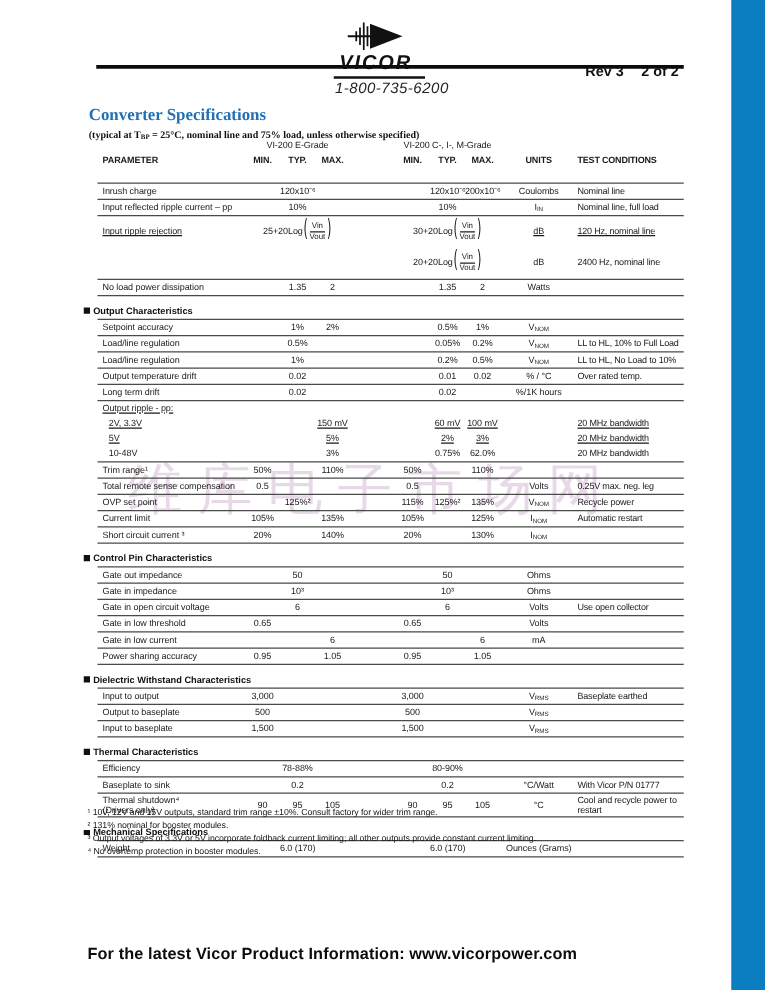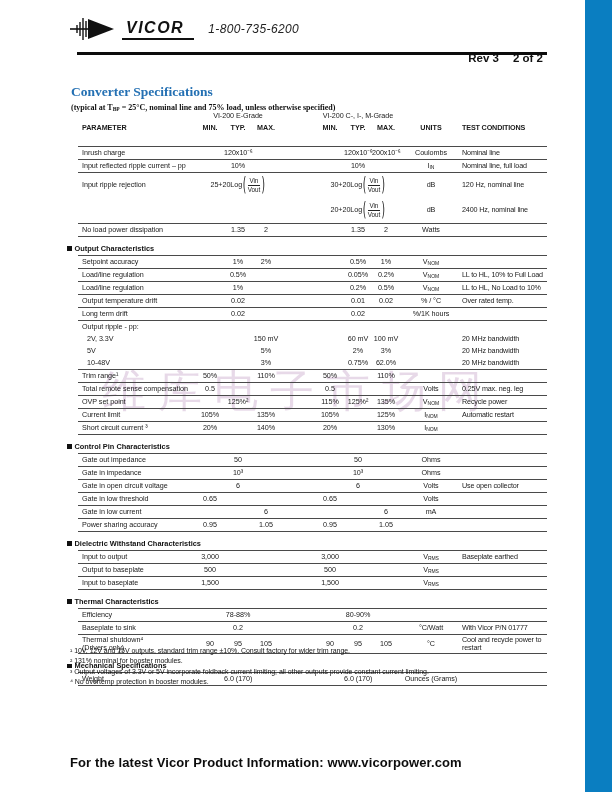--- a/index.html
+++ b/index.html
@@ -2,21 +2,21 @@
 <html><head>
 <meta charset="utf-8">
 <style>
   html,body{margin:0;padding:0;background:#e8e8e8;}
   .page{position:relative;width:612px;height:792px;background:#ffffff;margin:0 auto;
         font-family:"Liberation Sans",sans-serif;color:#1a1a1a;overflow:hidden;}
   .bluebar{position:absolute;top:0;right:0;width:27px;height:792px;background:#0a7ec1;}
 
   
   .hdr{position:absolute;top:16px;left:70px;width:473px;}
-  .logo-row{display:flex;align-items:center;}
+  .logo-row{display:flex;align-items:center;flex-direction:column;}
   .logo-ico{display:block;}
   .brand{font-style:italic;font-weight:bold;font-size:16px;letter-spacing:1.5px;
          border-bottom:2px solid #111;padding:0 10px 1px 4px;margin-left:-6px;color:#111;}
   .phone{font-style:italic;font-size:12px;color:#222;margin-left:14px;letter-spacing:.4px;}
   .rev{position:absolute;top:36px;right:0;font-weight:bold;font-size:11.5px;color:#111;display:flex;gap:14px;}
   .thickrule{position:absolute;top:52px;left:77px;width:470px;height:3px;background:#0c0c0c;}
 
   
   .titleblk{position:absolute;top:84px;left:71px;width:472px;}
   .title{font-family:"Liberation Serif",serif;font-weight:bold;font-size:13.5px;color:#2470b3;}
@@ -34,21 +34,21 @@
   .chdr .ph{text-align:left;padding-left:4px;}
   .chdr .t{text-align:left;}
 
   .sections{position:absolute;top:146px;left:67px;width:480px;z-index:1;}
   .section{margin-bottom:7px;}
   .sec-head{display:flex;align-items:center;gap:3px;font-weight:bold;font-size:7.4px;
             padding-bottom:2px;color:#111;}
   .sq{width:4.5px;height:4.5px;background:#111;display:inline-block;}
   .rows{margin-left:11px;border-top:1px solid #4a4a4a;}
   .trow{border-bottom:1px solid #4a4a4a;min-height:11px;align-items:center;padding:.5px 0;}
-  .trow.nl{border-bottom:none;}
+  .trow.nl{border-bottom:none;text-decoration:underline;}
   .trow.fxrow{min-height:24px;}
   .param{text-align:left;padding-left:4px;white-space:nowrap;}
   .sub .param{padding-left:9px;}
   .p2{display:block;}
   .v{text-align:center;white-space:nowrap;}
   .vspan{text-align:center;}
   .u{text-align:center;}
   .t{text-align:left;letter-spacing:-.15px;}
   sub{font-size:5px;vertical-align:-1px;}
 

